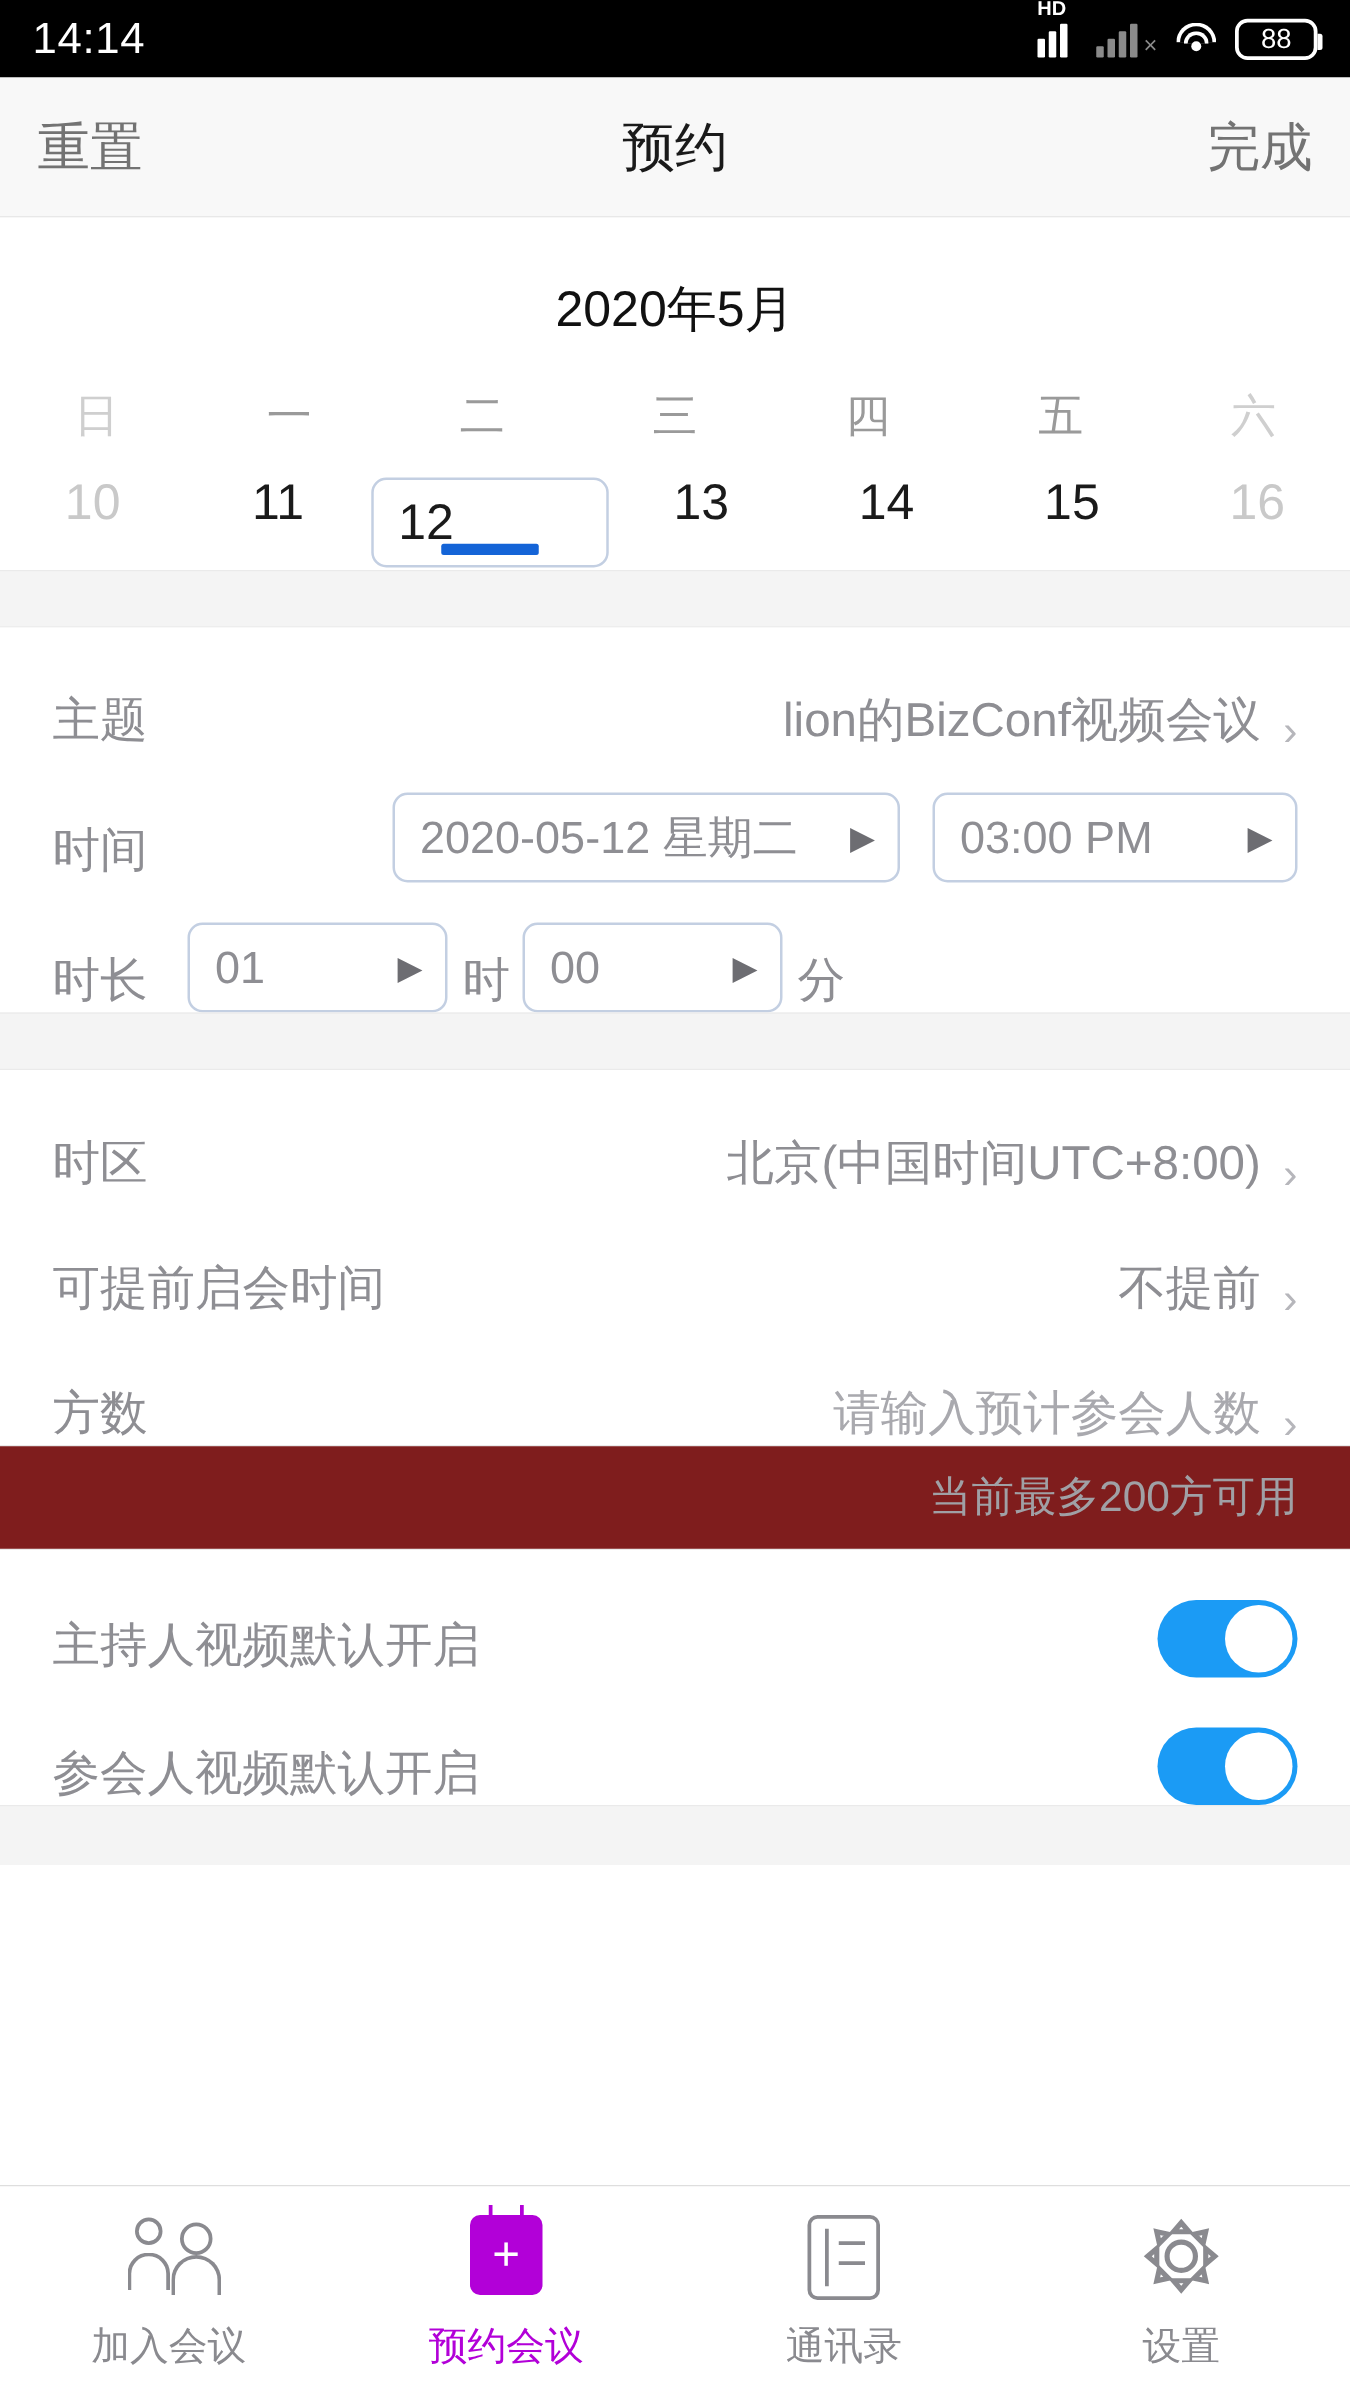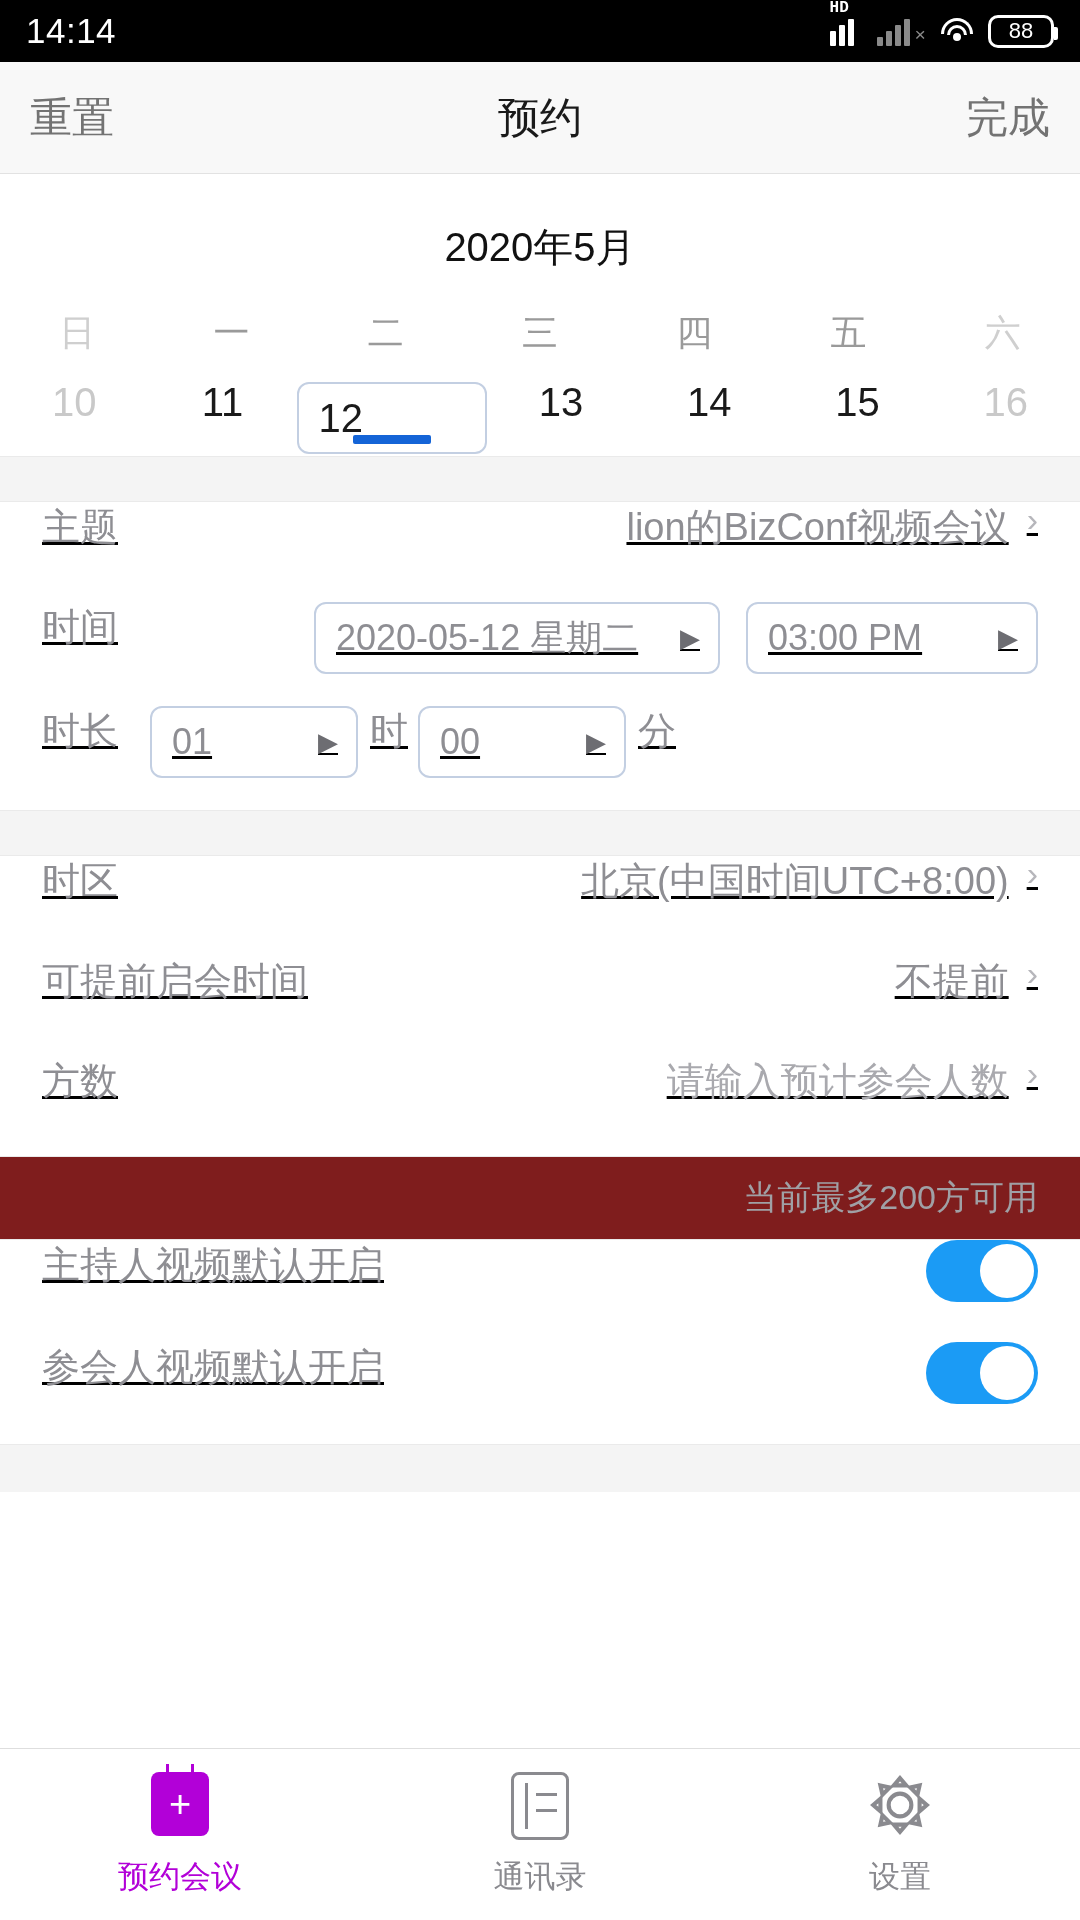--- a/index.html
+++ b/index.html
@@ -13,21 +13,21 @@
 
   
   .statusbar {
     height:62px; background:#000; color:#fff;
     display:flex; align-items:center; justify-content:space-between;
     padding:0 26px; flex:0 0 62px;
   }
   .status-time { font-size:35px; letter-spacing:0.5px; font-weight:400; }
   .status-right { display:flex; align-items:center; gap:14px; }
 
-  .sig { display:flex; align-items:flex-end; gap:3px; height:30px; position:relative;font-family:Liberation Mono, monospace; }
+  .sig { display:flex; align-items:flex-end; gap:3px; height:30px; position:relative; }
   .sig i { display:block; width:6px; background:#fff; border-radius:1px; }
   .sig i:nth-child(1){ height:9px; } .sig i:nth-child(2){ height:15px; }
   .sig i:nth-child(3){ height:21px; } .sig i:nth-child(4){ height:27px; }
   .sig.dim i { background:#8a8a8a; }
   .hd-badge { position:absolute; top:-16px; left:0; font-size:16px; line-height:1; color:#fff; font-weight:700; }
   .sig-x { color:#8a8a8a; font-size:19px; margin-left:2px; align-self:flex-end; line-height:1; }
 
   .wifi { width:34px; height:26px; position:relative; }
   .wifi span { position:absolute; left:50%; transform:translateX(-50%); border:3px solid #fff; border-bottom:none;
                border-radius:50% 50% 0 0 / 100% 100% 0 0; }
@@ -59,21 +59,21 @@
   .day { position:relative; padding-bottom:34px; }
   .day .num { font-size:40px; color:#1a1a1a; display:block; line-height:1; }
   .day.dim .num { color:#c9c9c9; }
   .day .bar { display:none; }
   .day.sel .bar { display:block; position:absolute; left:50%; transform:translateX(-50%);
                   bottom:8px; width:78px; height:9px; background:#1464d7; border-radius:2px; }
 
   
   .gap { background:#f4f4f4; height:46px; flex:0 0 46px; border-top:1px solid #eaeaea; border-bottom:1px solid #eaeaea; }
   .panel { background:#fff; }
-  .row { display:flex; align-items:flex-start; min-height:100px; padding:0 42px;text-decoration:underline; }
+  .row { display:flex; align-items:flex-end; min-height:100px; padding:0 42px; }
   .row .label { font-size:38px; color:#8e8e93; flex:0 0 auto; }
   .row .spacer { flex:1; }
   .row .value { font-size:38px; color:#8e8e93; text-align:right; }
   .row .value.placeholder { color:#a9a9ae; }
   .chev { font-size:34px; color:#b6b6bb; margin-left:18px; line-height:1; }
 
   
   .sel {
     border:2px solid #c3cfe2; border-radius:12px; background:#fff;
     display:flex; align-items:center; justify-content:space-between;
@@ -310,20 +310,31 @@
     </div>
 
   </div>
 
   <div class="bottom-gap"></div>
   <div class="filler"></div>
 
   <div class="tabbar">
 
 
+    <div class="tab">
+      <div class="ticon">
+        <div class="ic-people">
+          <span class="h1"></span>
+            <span class="b1"></span>
+          <span class="h2"></span>
+            <span class="b2"></span>
+        </div>
+      </div>
+      <div class="tlabel">加入会议</div>
+    </div>
 
     <div class="tab active">
       <div class="ticon">
         <div class="ic-cal" style="background: rgb(178, 0, 216);">
             <span class="plus">+</span>
           </div>
       </div>
       <div class="tlabel" style="color: rgb(178, 0, 216);">预约会议</div>
     </div>
 

